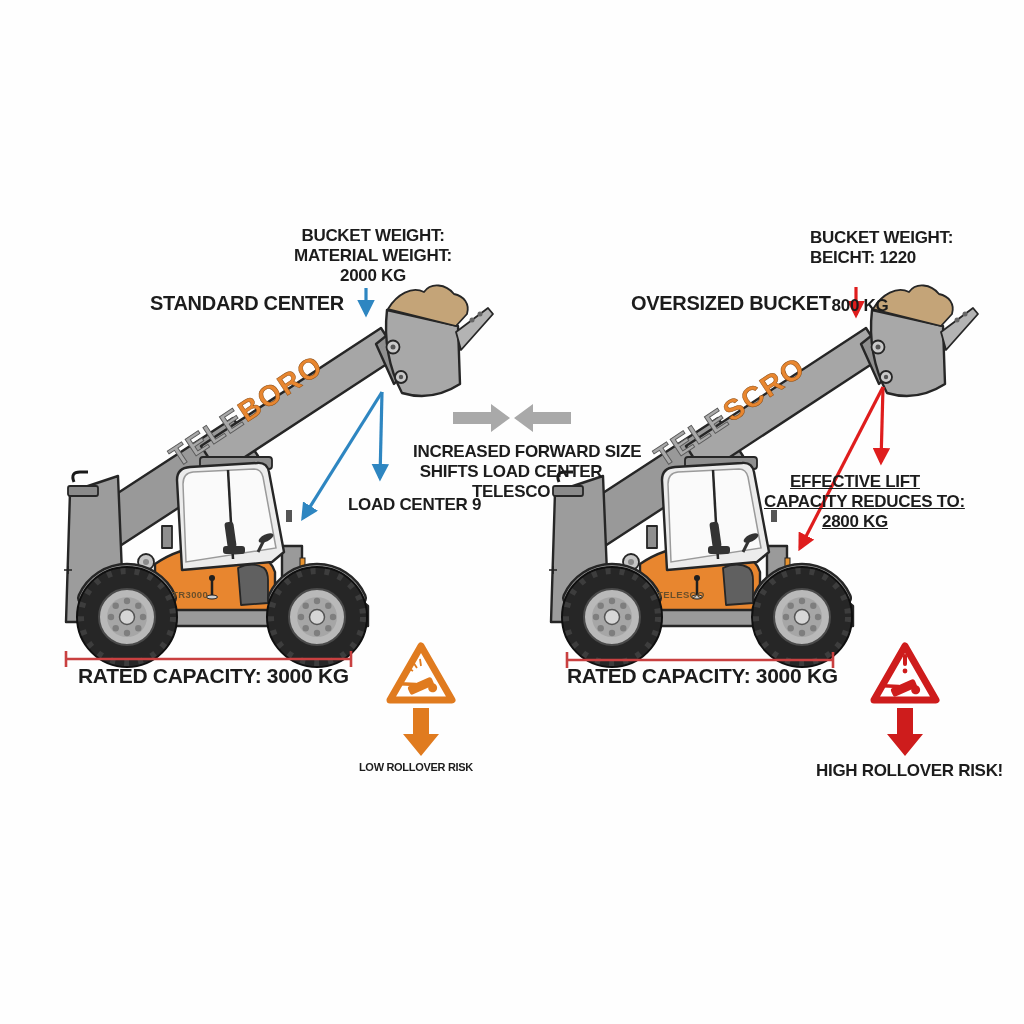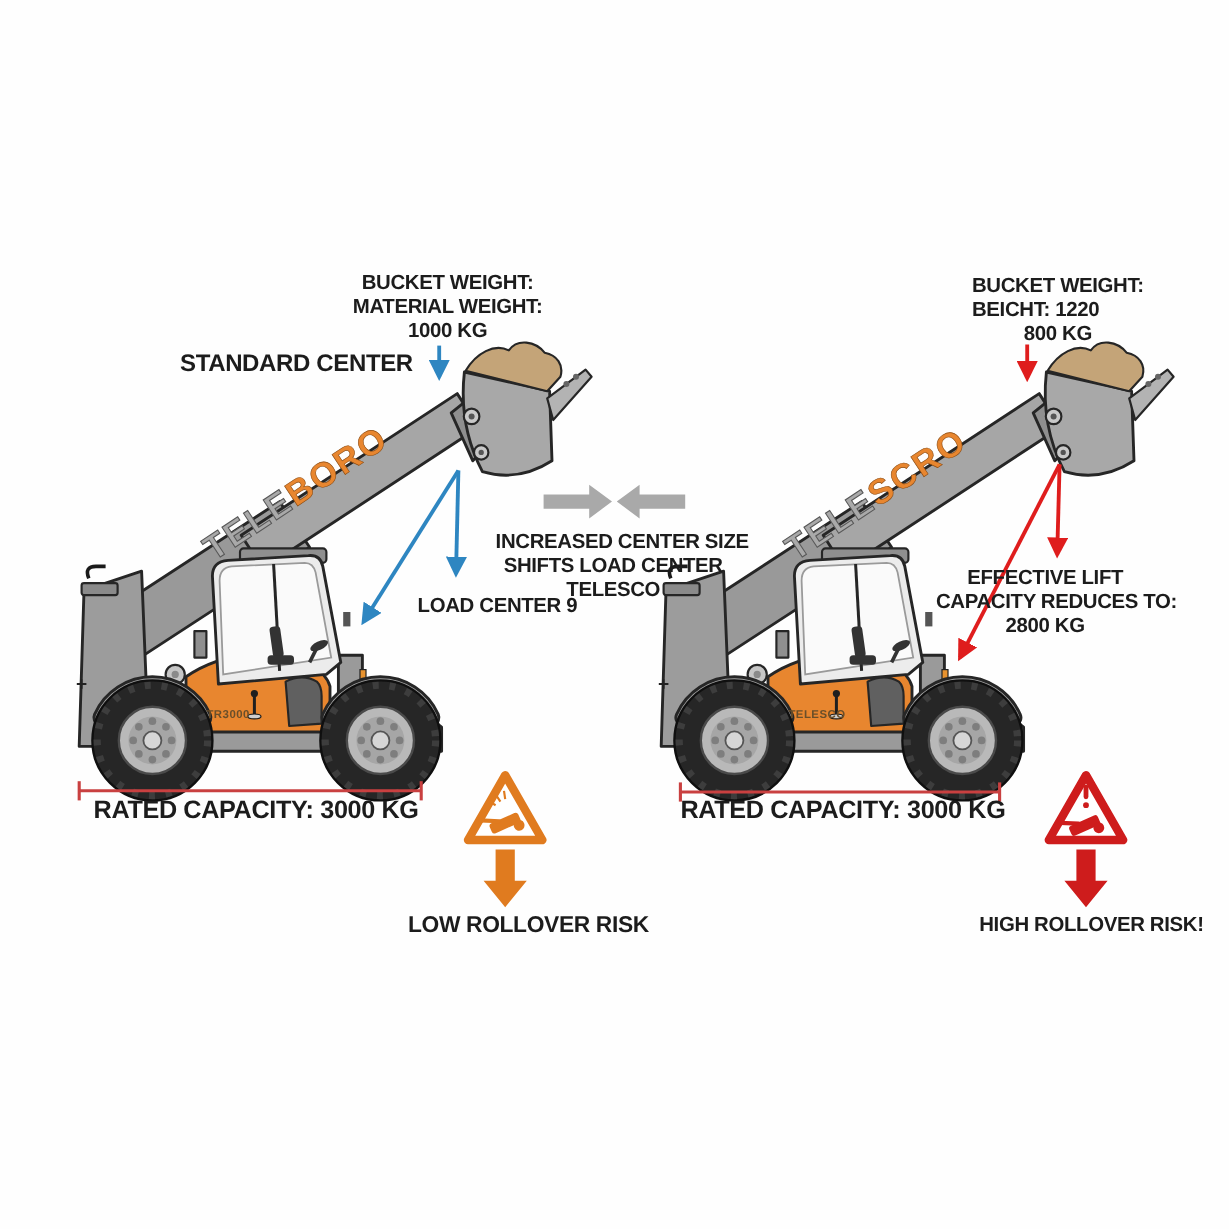--- a/index.html
+++ b/index.html
@@ -7,28 +7,28 @@
          font-family:"Liberation Sans",sans-serif;overflow:hidden;}
   #art{position:absolute;left:0;top:0;}
 
   
   .note{position:absolute;font-weight:700;color:var(--ink);line-height:1.18;
         letter-spacing:-0.3px;white-space:nowrap;}
   .ctr{text-align:center;}
   #wn-left{left:285px;top:226px;width:176px;font-size:17px;}
   #lbl-left{left:150px;top:292px;font-size:20px;}
   #wn-right{left:810px;top:228px;width:100px;font-size:17px;text-align:left;}
-  #wn-right .l3{text-align:right;}
+  #wn-right .l3{text-align:center;margin-top:28px;}
   #lbl-right{left:631px;top:292px;font-size:20px;}
   #cn{left:413px;top:442px;width:196px;font-size:17px;}
   #lc{left:348px;top:495px;font-size:17px;}
-  #el{left:780px;top:472px;width:182px;font-size:17px;}
+  #el{left:764px;top:472px;width:182px;font-size:17px;text-decoration:underline;}
   #rc-left{left:78px;top:664px;font-size:21px;}
   #rc-right{left:567px;top:664px;font-size:21px;}
-  #risk-left{left:328px;top:761px;width:176px;font-size:19px;margin-left:12px;}
+  #risk-left{left:328px;top:761px;width:176px;font-size:11px;}
   #risk-right{left:816px;top:761px;width:178px;font-size:17px;}
 
   
   .ol{stroke:#262626;stroke-width:2.4;stroke-linejoin:round;stroke-linecap:round;}
   .thin{stroke-width:1.8;}
   .blue-line{stroke:var(--blue);stroke-width:3.2;fill:none;}
   .red-line{stroke:var(--red);stroke-width:3.2;fill:none;}
   .fill-blue{fill:var(--blue);} .fill-red{fill:var(--red);}
   .dim{stroke:var(--dimred);stroke-width:2.6;}
   .gray-arrow{fill:var(--grayarrow);}
@@ -192,34 +192,35 @@
       <circle cx="9" cy="6" r="4.5" class="wr"></circle>
       <line x1="-5" y1="-4" x2="-19" y2="-11" class="wr-s" stroke-width="3.5" stroke-linecap="round"></line>
     </g>
   </g>
   <path class="wr" d="M897,708 h16 v26 h10 l-18,22 -18,-22 h10 z"></path>
 </svg>
 
 <div class="note ctr" id="wn-left">
   <div>BUCKET WEIGHT:</div>
   <div>MATERIAL WEIGHT:</div>
-  <div>1000 KG</div>
+  <div>2000 KG</div>
 </div>
 
 <div class="note" id="lbl-left">STANDARD CENTER</div>
 
 <div class="note" id="wn-right">
   <div>BUCKET WEIGHT:</div>
   <div>BEICHT: 1220</div>
   <div class="l3">800 KG</div>
 </div>
 
+<div class="note" id="lbl-right">OVERSIZED BUCKET</div>
 
 <div class="note ctr" id="cn">
-  <div>INCREASED CENTER SIZE</div>
+  <div>INCREASED FORWARD SIZE</div>
   <div>SHIFTS LOAD CENTER</div>
   <div>TELESCO</div>
 </div>
 
 <div class="note" id="lc">LOAD CENTER 9</div>
 
 <div class="note ctr" id="el">
   <div>EFFECTIVE LIFT</div>
   <div>CAPACITY REDUCES TO:</div>
   <div>2800 KG</div>

